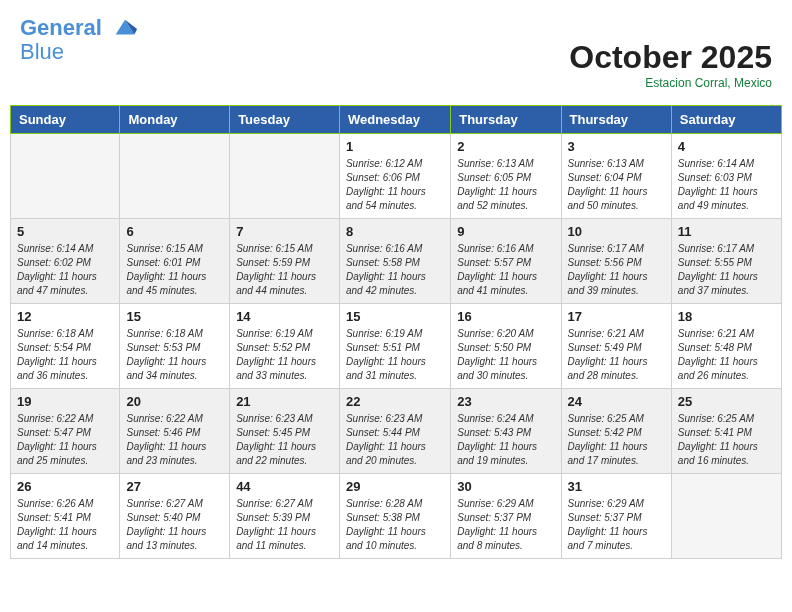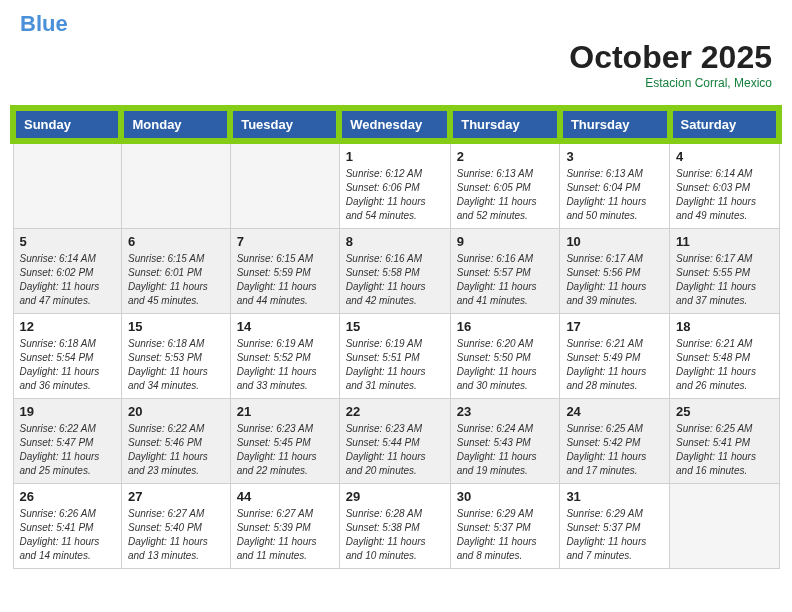--- a/index.html
+++ b/index.html
@@ -52,21 +52,21 @@
       width: 100%;
       border-collapse: collapse;
       border: 1px solid #ccc;
     }
     .calendar th {
       background-color: #2c5fa8;
       color: #fff;
       text-align: left;
       padding: 6px 8px;
       font-size: 13px;
-      border: 6px solid #84cc16;
+      border: 1px solid #84cc16;
     }
     .calendar td {
       vertical-align: top;
       padding: 5px 6px;
       border: 1px solid #d0d0d0;
       width: 113px;
       min-height: 80px;
       font-size: 10.5px;
       color: #333;
       background: #fff;
@@ -89,21 +89,30 @@
     .row-shaded td {
       background: #f0f0f0;
     }
   </style>
 </head>
 <body>
 
 <div class="header">
   <div class="logo">
     <div>
-      <div style="font-size:22px;font-weight:bold;color:#4a90d9;margin-top:-4px;">Blue</div>
+      <div style="display:flex;align-items:center;">
+        <div class="logo-text">
+          <span>General</span>
+          <svg class="logo-icon" viewBox="0 0 30 28" style="display:inline-block;vertical-align:middle;margin-left:3px;">
+            <polygon points="5,20 15,4 25,20" fill="#4a90d9"></polygon>
+            <polygon points="15,4 25,20 28,14" fill="#2c5fa8"></polygon>
+          </svg>
+        </div>
+      </div>
+      <div style="font-size:22px;font-weight:normal;color:#4a90d9;margin-top:-4px;">Blue</div>
     </div>
   </div>
   <div class="title-block">
     <div class="month-title">October 2025</div>
     <div class="location">Estacion Corral, Mexico</div>
   </div>
 </div>
 
 <table class="calendar">
   <thead>

